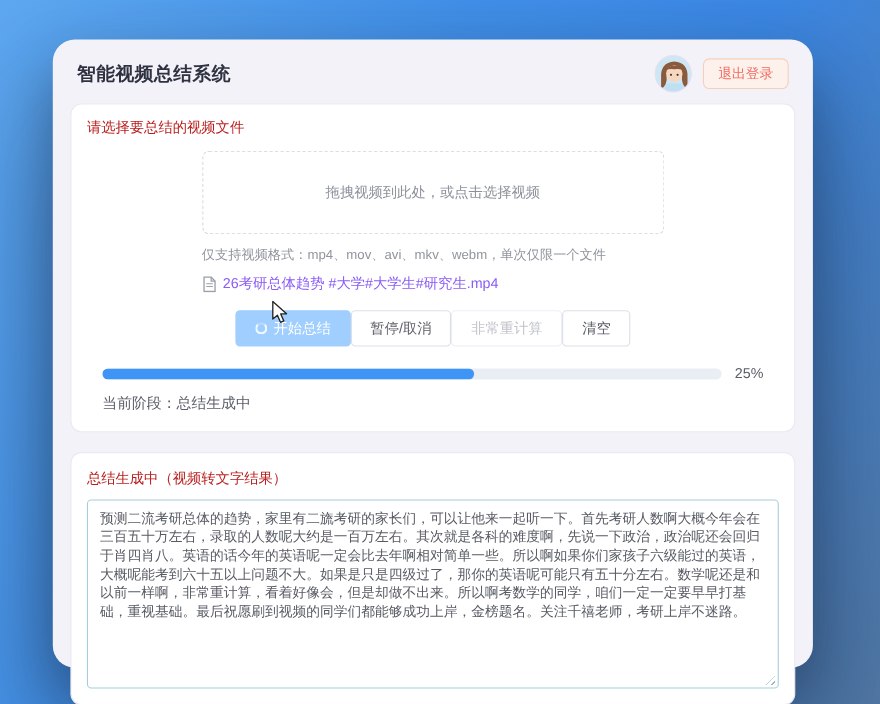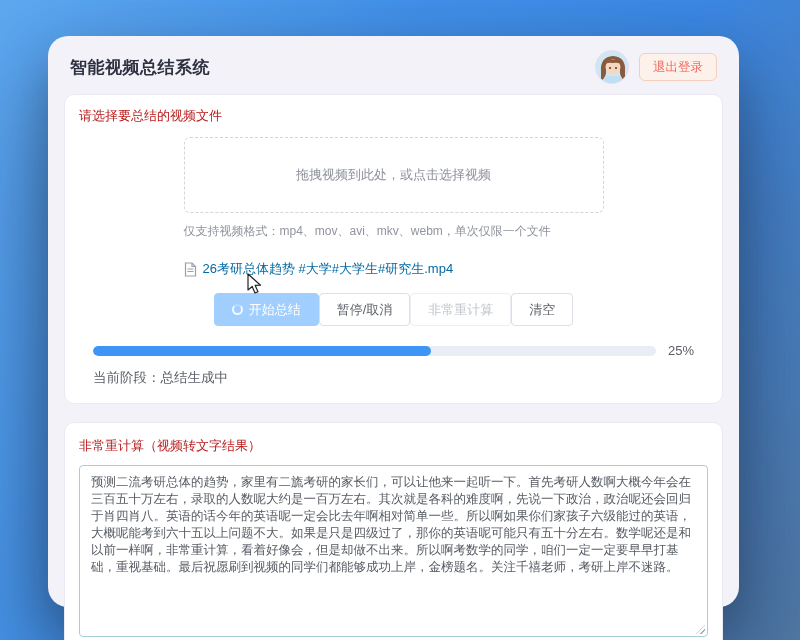--- a/index.html
+++ b/index.html
@@ -42,22 +42,22 @@
 
   .dropzone {
     width:420px; height:76px; margin:12px auto 0 auto;
     border:1px dashed #d4d5da; border-radius:6px;
     display:flex; align-items:center; justify-content:center;
     color:#8b909a; font-size:13px; cursor:pointer; background:#fff;
   }
   .upload-meta { width:420px; margin:10px auto 0 auto; }
   .format-tip { font-size:12px; color:#90949d; }
   .file-row {
-    margin-top:20px; display:flex; align-items:center; gap:6px;
-    font-size:13px; color:#0369a1;
+    margin-top:9px; display:flex; align-items:center; gap:6px;
+    font-size:13px; color:#8b5cf6;
   }
   .file-icon-svg { flex:0 0 auto; display:block; }
 
   .btn-row { display:flex; justify-content:center; margin-top:15px; }
   .btn {
     font-family:inherit; font-size:13px; line-height:1; padding:9px 17px;
     border-radius:4px; cursor:pointer; background:#fff;
     border:1px solid #dcdfe6; color:#5a5e66;
   }
   .btn-primary-loading {
@@ -155,21 +155,21 @@
         <div class="progress-track">
           <div class="progress-fill" style="width: 60%;"></div>
         </div>
         <div class="progress-percent">25%</div>
       </div>
 
       <div class="stage-label">当前阶段：总结生成中</div>
     </div>
 
     <div class="card card-transcript">
-      <div class="section-label">非常重计算（视频转文字结果）</div>
+      <div class="section-label">总结生成中（视频转文字结果）</div>
       <div class="transcript-wrap">
         <textarea class="transcript-area" spellcheck="false" style="">预测二流考研总体的趋势，家里有二旒考研的家长们，可以让他来一起听一下。首先考研人数啊大概今年会在三百五十万左右，录取的人数呢大约是一百万左右。其次就是各科的难度啊，先说一下政治，政治呢还会回归于肖四肖八。英语的话今年的英语呢一定会比去年啊相对简单一些。所以啊如果你们家孩子六级能过的英语，大概呢能考到六十五以上问题不大。如果是只是四级过了，那你的英语呢可能只有五十分左右。数学呢还是和以前一样啊，非常重计算，看着好像会，但是却做不出来。所以啊考数学的同学，咱们一定一定要早早打基础，重视基础。最后祝愿刷到视频的同学们都能够成功上岸，金榜题名。关注千禧老师，考研上岸不迷路。</textarea>
         <div class="resize-handle"></div>
       </div>
     </div>
 
   </div>
 
   <svg class="cursor" viewBox="0 0 16 22">
     <path d="M1 1 L1 17 L5.2 13.5 L8 20 L11 18.7 L8.2 12.4 L13.5 12.2 Z" fill="#ffffff" stroke="#222" stroke-width="1.2" stroke-linejoin="round"></path>

